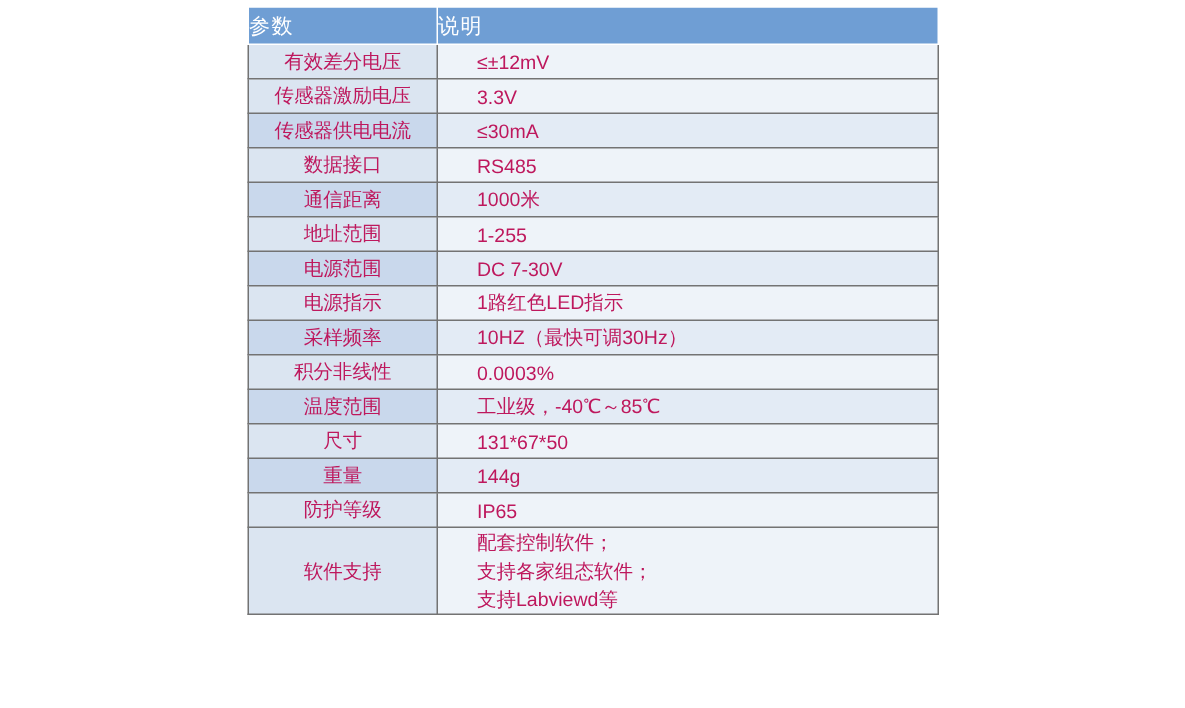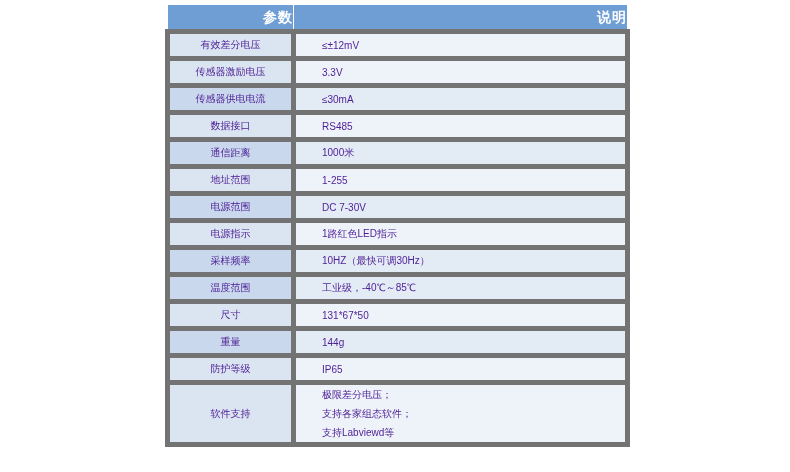--- a/index.html
+++ b/index.html
@@ -31,33 +31,33 @@
     table-layout: fixed;
     background: #ffffff;
   }
   table.spec-table col.c1 { width: 126px; }
   table.spec-table col.c2 { width: 334px; }
 
   table.spec-table th {
     background: #6f9ed4;
     color: #ffffff;
     font-size: 14px;
-    font-weight: bold;
-    text-align: right;
+    font-weight: normal;
+    text-align: left;
     height: 24px;
     line-height: 24px;
     padding: 0;
     border: 1px solid #ffffff;
     letter-spacing: 1px;
     margin-top: 32px;
   }
   table.spec-table td {
-    border: 5px solid #737373;
-    font-size: 10px;
-    color: #4c1d95;
+    border: 1px solid #737373;
+    font-size: 13px;
+    color: #be185d;
     height: 22px;
     padding: 0 6px;
     vertical-align: middle;
   }
   table.spec-table td.param {
     background: #dbe5f1;
     text-align: center;
     white-space: nowrap;
   }
   table.spec-table td.value {
@@ -127,38 +127,42 @@
           <td class="value">DC 7-30V</td>
         </tr>
         <tr>
           <td class="param">电源指示</td>
           <td class="value">1路红色LED指示</td>
         </tr>
         <tr class="alt">
           <td class="param">采样频率</td>
           <td class="value">10HZ（最快可调30Hz）</td>
         </tr>
+        <tr>
+          <td class="param">积分非线性</td>
+          <td class="value">0.0003%</td>
+        </tr>
         <tr class="alt">
           <td class="param">温度范围</td>
           <td class="value">工业级，-40℃～85℃</td>
         </tr>
         <tr>
           <td class="param">尺寸</td>
           <td class="value">131*67*50</td>
         </tr>
         <tr class="alt">
           <td class="param">重量</td>
           <td class="value">144g</td>
         </tr>
         <tr>
           <td class="param">防护等级</td>
           <td class="value">IP65</td>
         </tr>
         <tr>
           <td class="param tall">软件支持</td>
-          <td class="value tall multiline">极限差分电压；
+          <td class="value tall multiline">配套控制软件；
 支持各家组态软件；
 支持Labviewd等</td>
         </tr>
       </tbody>
     </table>
   </div>
 </div>
 
 </body></html>

